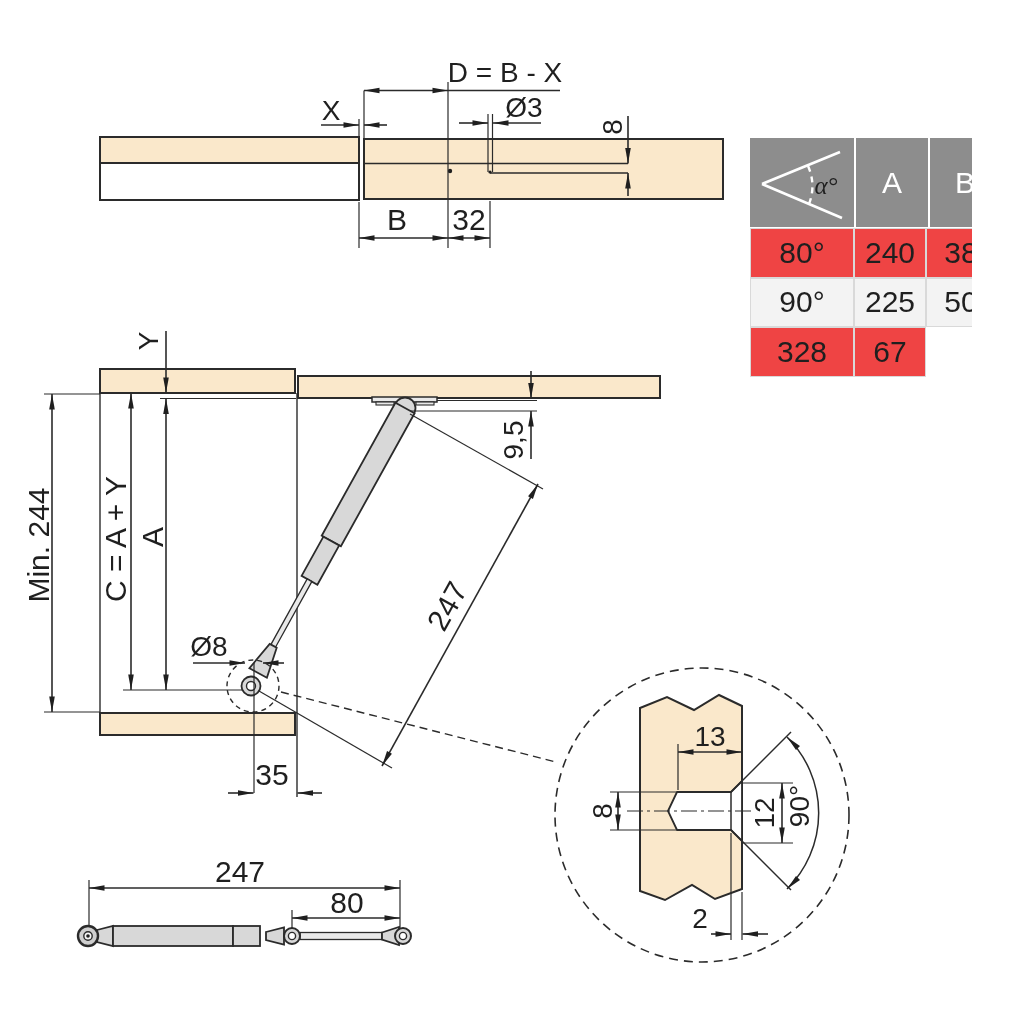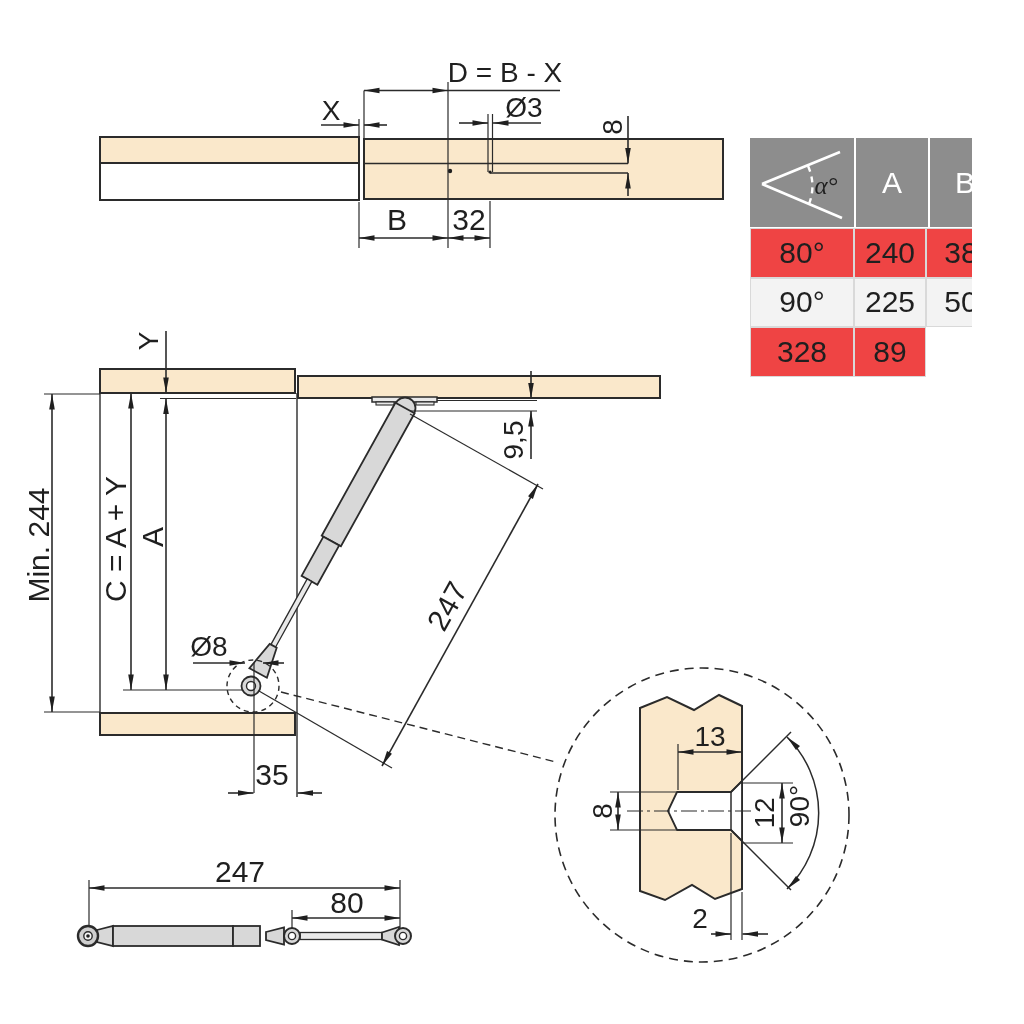--- a/index.html
+++ b/index.html
@@ -253,17 +253,17 @@
     <div class="cell">B</div>
   </div>
   <div class="t-body">
     <div class="cell">80°</div>
     <div class="cell">240</div>
     <div class="cell">38</div>
     <div class="cell alt">90°</div>
     <div class="cell alt">225</div>
     <div class="cell alt">50</div>
     <div class="cell">328</div>
-    <div class="cell">89</div>
+    <div class="cell">67</div>
   </div>
 </div>
 
 </div>
 
 </body></html>

